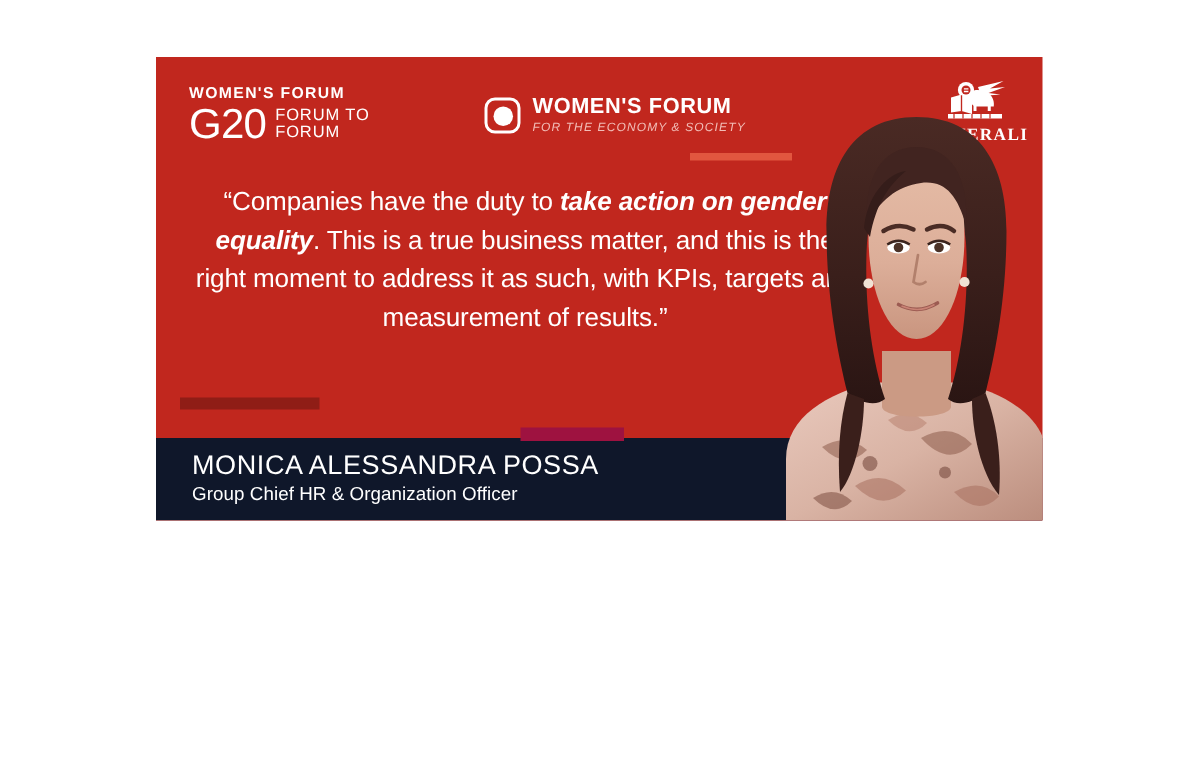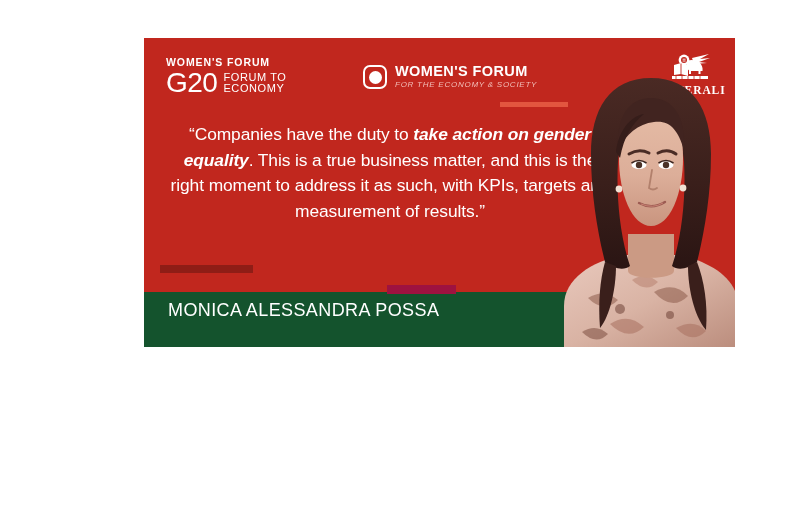--- a/index.html
+++ b/index.html
@@ -17,21 +17,20 @@
 
   
   #quote-card {
     position: absolute;
     left: 104px;
     top: 38px;
     width: 591px;
     height: 309px;
     background: #c1271e;
     overflow: hidden;
-    margin-left: 40px;
   }
 
   
   .logo-row {
     position: absolute;
     left: 0; top: 0;
     width: 100%;
     height: 72px;
   }
 
@@ -169,21 +168,21 @@
     z-index: 5;
   }
 
   
   #name-band {
     position: absolute;
     left: 0;
     top: 254px;
     width: 591px;
     height: 55px;
-    background: #14532d;
+    background: #0f172a;
     z-index: 4;
   }
   #speaker-name {
     position: absolute;
     left: 24px;
     top: 8px;
     color: #ffffff;
     font-size: 18px;
     letter-spacing: 0.4px;
     line-height: 21px;
@@ -206,21 +205,21 @@
 <div id="quote-card">
 
   <div class="logo-row">
 
     <div id="g20-logo">
       <div id="g20-top">WOMEN'S FORUM</div>
       <div id="g20-bottom">
         <span id="g20-mark">G20</span>
         <span id="g20-cta">
           <div>FORUM TO</div>
-          <div>ECONOMY</div>
+          <div>FORUM</div>
         </span>
       </div>
     </div>
 
     <div id="wf-logo">
       <span id="wf-icon">
           <i></i>
         </span>
       <span id="wf-text">
         <div id="wf-name">WOMEN'S FORUM</div>
@@ -250,20 +249,21 @@
   </div>
 
   <div class="bar" id="bar-light"></div>
   <div class="bar" id="bar-magenta-top"></div>
   <div class="bar" id="bar-dark"></div>
 
   <div id="quote-text"><span>“Companies have the duty to </span><b>take action on gender equality</b><span>. This is a true business matter, and this is the right moment to address it as such, with KPIs, targets and measurement of results.”</span></div>
 
   <div id="name-band">
     <div id="speaker-name">MONICA ALESSANDRA POSSA</div>
+    <div id="speaker-title">Group Chief HR &amp; Organization Officer</div>
   </div>
 
   <div class="bar" id="bar-magenta-bottom"></div>
 
   <svg id="portrait" viewBox="0 0 186 281" preserveAspectRatio="xMidYMin slice">
     <defs>
       <linearGradient id="hairGrad" x1="0" y1="0" x2="0" y2="1">
         <stop offset="0%" stop-color="#4a2a24"></stop>
         <stop offset="55%" stop-color="#3a1f1b"></stop>
         <stop offset="100%" stop-color="#2a1513"></stop>

